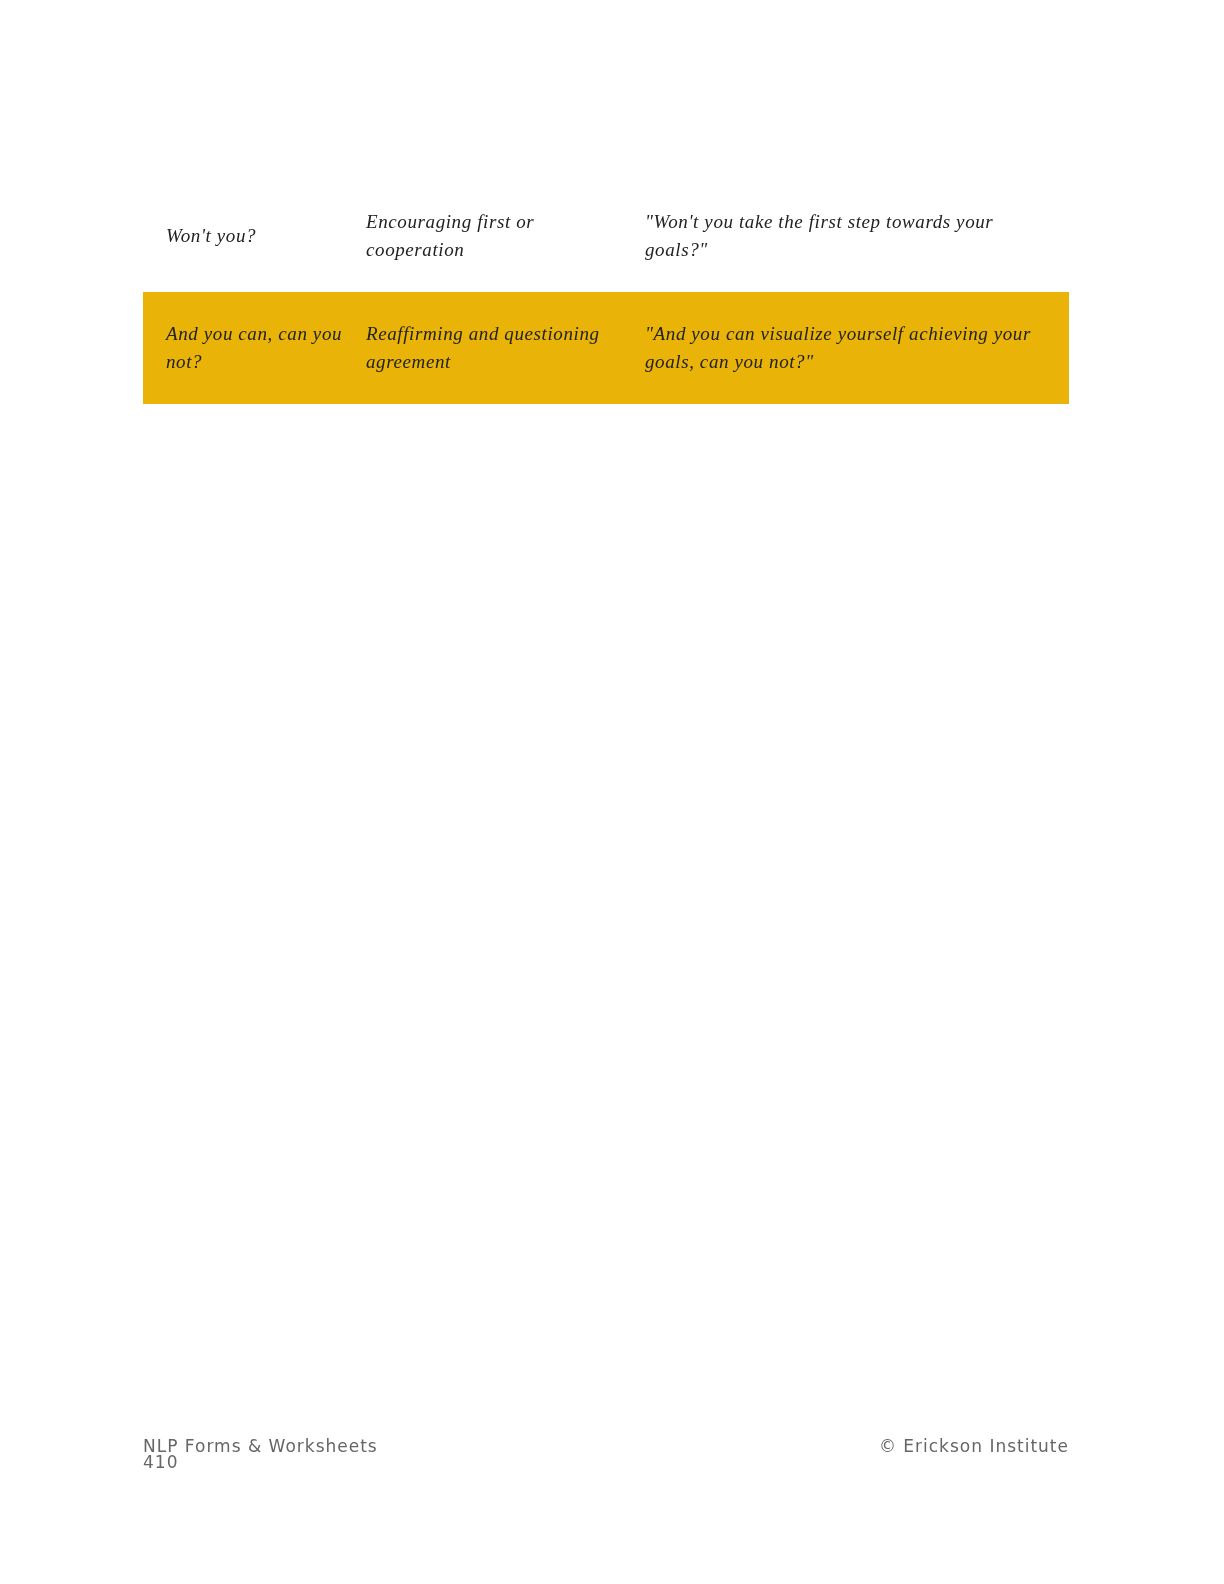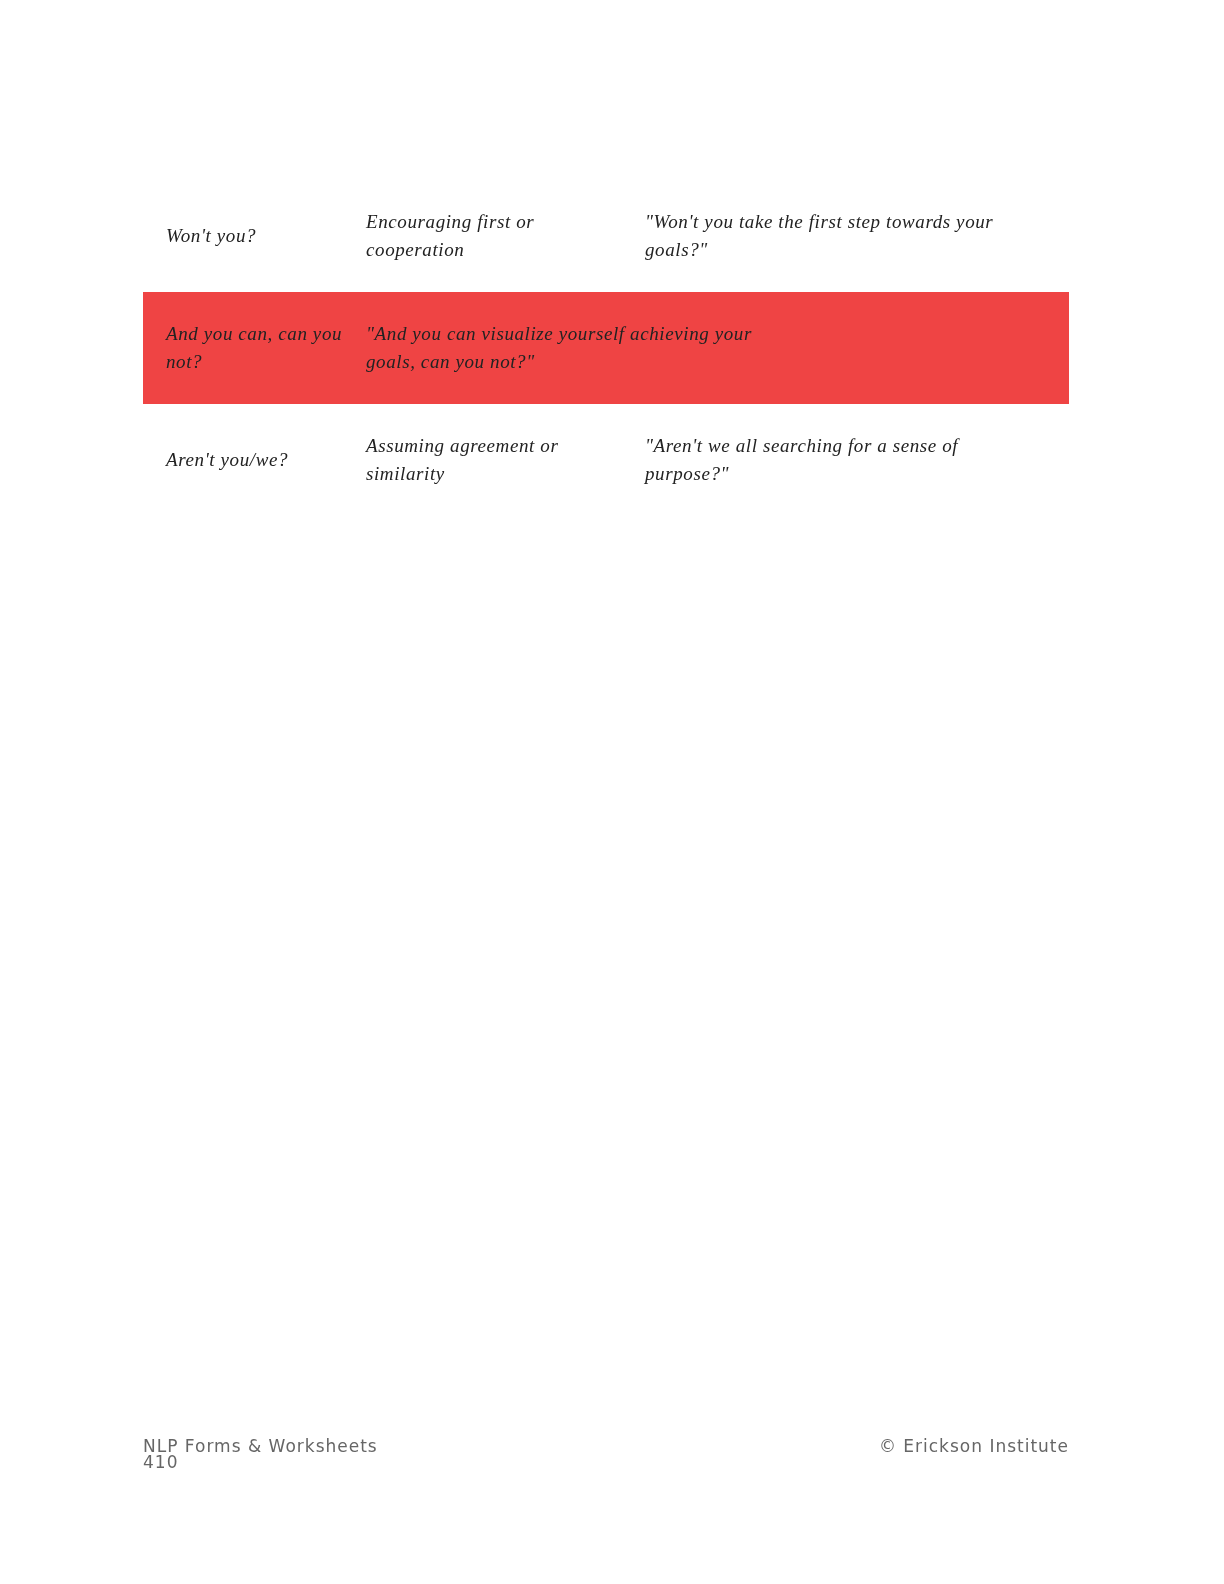--- a/index.html
+++ b/index.html
@@ -22,21 +22,21 @@
       width: 926px;
       font-family: Liberation Serif, serif;
     }
     .row {
       display: flex;
       align-items: center;
       height: 112px;
       box-sizing: border-box;
     }
     .row.shaded {
-      background: #ef4444;
+      background: #eab308;
     }
     .cell {
       font-style: italic;
       font-size: 19px;
       line-height: 28px;
       letter-spacing: 0.6px;
       font-weight: 300;
       color: #222222;
       box-sizing: border-box;
     }
@@ -61,26 +61,22 @@
 <body>
 
 <div class="table">
   <div class="row">
     <div class="cell c1">Won't you?</div>
     <div class="cell c2">Encouraging first or cooperation</div>
     <div class="cell c3">"Won't you take the first step towards your goals?"</div>
   </div>
   <div class="row shaded">
     <div class="cell c1">And you can, can you not?</div>
+    <div class="cell c2">Reaffirming and questioning agreement</div>
     <div class="cell c3">"And you can visualize yourself achieving your goals, can you not?"</div>
-  </div>
-  <div class="row">
-    <div class="cell c1">Aren't you/we?</div>
-    <div class="cell c2">Assuming agreement or similarity</div>
-    <div class="cell c3">"Aren't we all searching for a sense of purpose?"</div>
   </div>
 </div>
 
 <div class="footer">
   <span class="page-num">410</span>
   <span class="title">NLP Forms &amp; Worksheets</span>
   <span class="copyright">© Erickson Institute</span>
 </div>
 
 </body></html>

